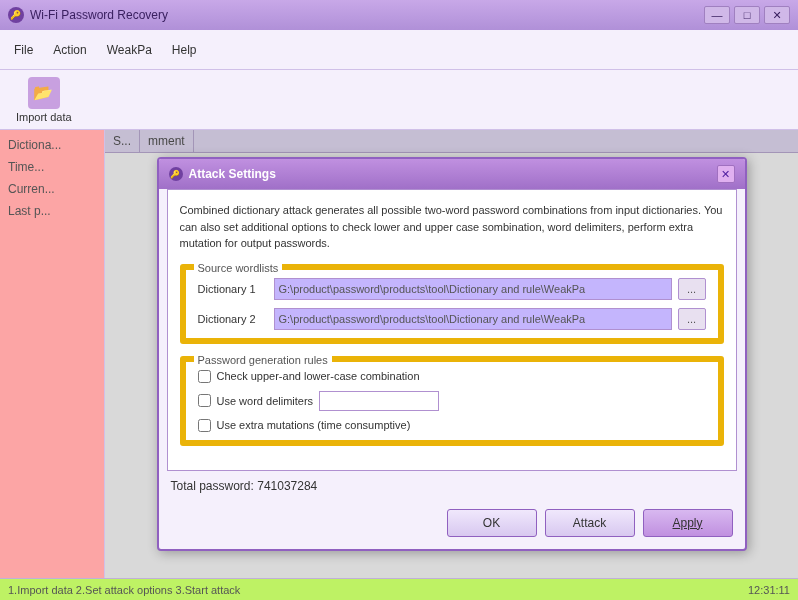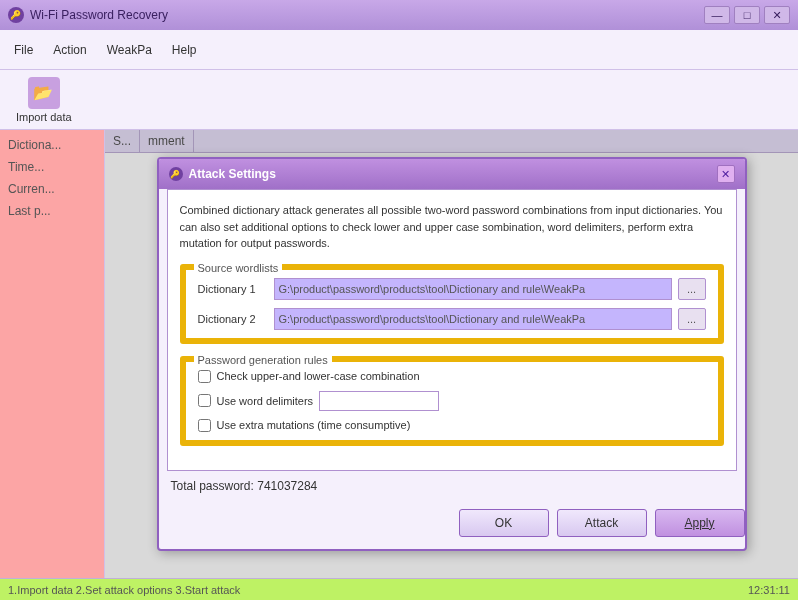--- a/index.html
+++ b/index.html
@@ -346,21 +346,21 @@
       font-size: 12px;
       color: #333;
       padding: 8px 12px;
     }
 
     
     .dialog-buttons {
       display: flex;
       justify-content: flex-end;
       gap: 8px;
-      padding: 8px 0 12px;
+      padding: 8px 12px 12px;
     }
     .dialog-btn {
       width: 90px;
       height: 28px;
       background: linear-gradient(to bottom, #f0e8fc, #d8c8f0);
       border: 1px solid #9060c0;
       border-radius: 3px;
       cursor: pointer;
       font-size: 12px;
       color: #333;

